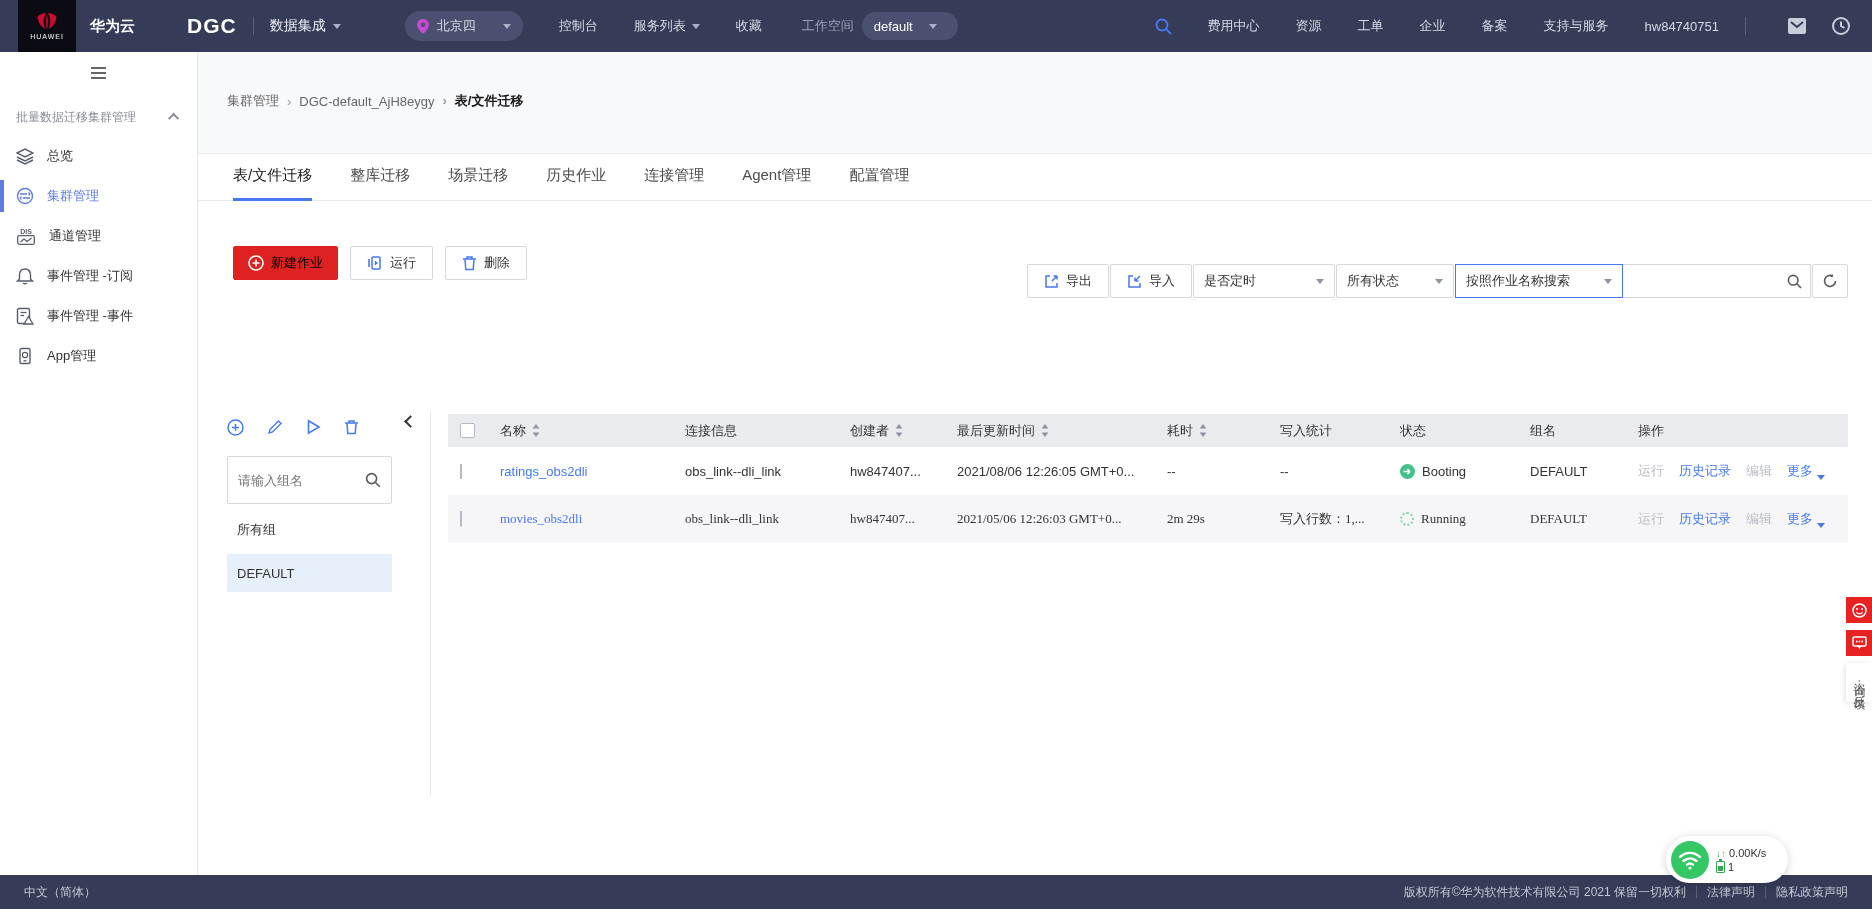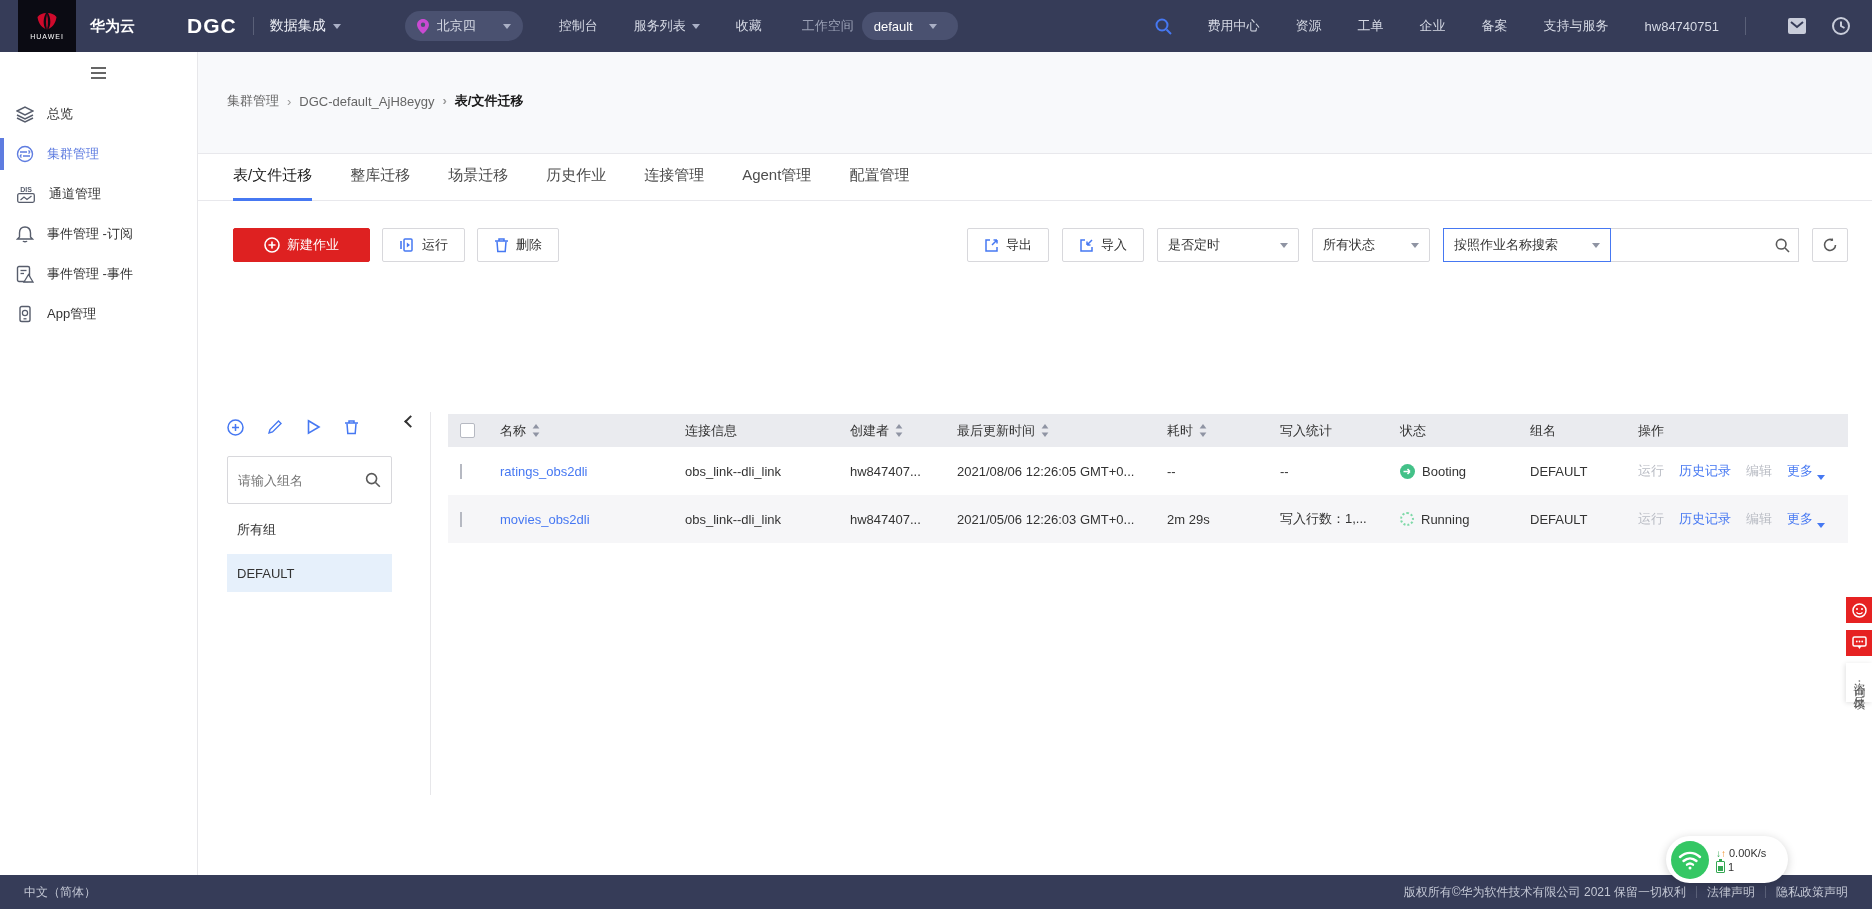--- a/index.html
+++ b/index.html
@@ -50,23 +50,23 @@
   .toast-x { cursor:pointer; display:flex; }
 
   
   .tabs { display:flex; gap:38px; padding-left:35px; height:47px; align-items:flex-end; border-bottom:1px solid #e8e8ec; }
   .tab { padding-bottom:13px; font-size:15px; color:#4d4d4d; cursor:pointer; border-bottom:3px solid transparent; margin-bottom:-1px; white-space:nowrap; }
   .tab.active { color:#181818; border-bottom-color:#4678f2; }
 
   
   .toolbar { display:flex; align-items:center; margin:27px 24px 0 35px; }
   .btn { height:34px; display:flex; align-items:center; gap:7px; padding:0 16px; border:1px solid #d8d8dc; border-radius:2px; background:#fff; cursor:pointer; font-size:13px; color:#333; white-space:nowrap; }
-  .btn-red { background:#de2121; border-color:#de2121; color:#ffffff; padding:0 30px; }
+  .btn-red { background:#de2121; border-color:#de2121; color:#000000; padding:0 14px; }
   .tb-gap { margin-left:12px; }
-  .toolbar-right { margin-left:auto; display:flex; align-items:center; gap:13px; }
+  .toolbar-right { margin-left:auto; display:flex; align-items:center; gap:1px;margin-top:36px; }
   .select { height:34px; border:1px solid #d8d8dc; border-radius:2px; background:#fff; display:flex; align-items:center; justify-content:space-between; padding:0 10px; cursor:pointer; color:#333; }
   .search-combo { display:flex; height:34px; }
   .search-mode { width:168px; border:1px solid #4678f2; background:#fff; display:flex; align-items:center; justify-content:space-between; padding:6px 10px; cursor:pointer; }
   .search-box { width:188px; border:1px solid #d8d8dc; border-left:none; display:flex; align-items:center; padding:0 8px; background:#fff; }
   .search-box input { border:none; outline:none; flex:1; font-size:13px; font-family:inherit; min-width:0; }
   .icon-btn { width:36px; height:34px; border:1px solid #d8d8dc; border-radius:2px; background:#fff; display:flex; align-items:center; justify-content:center; cursor:pointer; }
 
   
   .group-panel { position:absolute; left:29px; top:260px; width:165px; }
   .gp-icons { display:flex; align-items:center; gap:23px; height:26px; }
@@ -77,21 +77,21 @@
   .gp-item { height:36px; display:flex; align-items:center; padding-left:10px; cursor:pointer; margin-top:8px; }
   .gp-item.selected { background:#e6f0fb; height:38px; margin-top:6px; }
   .v-divider { position:absolute; left:232px; top:258px; bottom:80px; width:1px; background:#e7e7ea; }
 
   
   .table { position:absolute; left:250px; right:24px; top:260px; }
   .t-row { display:grid; grid-template-columns:40px 185px 165px 107px 210px 113px 120px 130px 108px 1fr; align-items:center; }
   .t-head { background:#eaebef; height:33px; font-size:13px; color:#333; }
   .t-head > div { display:flex; align-items:center; gap:6px; padding-left:12px; }
   .t-body-row { height:48px; background:#fff; }
-  .t-body-row.alt { background:#f6f6f8; }
+  .t-body-row.alt { background:#f6f6f8;font-family:Liberation Serif, serif; }
   .t-body-row > div { padding-left:12px; white-space:nowrap; overflow:hidden; }
   .checkbox { width:15px; height:15px; border:1px solid #b6b9c2; border-radius:2px; background:#fff; margin-left:12px; cursor:pointer; }
   .t-head .checkbox { margin-left:12px; }
   .link { color:#4678f2; cursor:pointer; }
   .status-cell { display:flex; align-items:center; gap:7px; }
   .spinner { width:14px; height:14px; border-radius:50%; border:2px dotted #7ed9a8; }
   .ops { display:flex; gap:15px; align-items:center; }
   .op-disabled { color:#b9bcc4; cursor:default; }
   .op-more { display:flex; align-items:flex-end; gap:4px; color:#4678f2; cursor:pointer; }
   .caret-blue { width:0; height:0; border-left:4px solid transparent; border-right:4px solid transparent; border-top:5px solid #4678f2; }
@@ -186,20 +186,24 @@
         </svg>
     </span>
   </div>
 </div>
 
 <div class="sidebar">
   <div class="hamb">
       <span></span>
     </div>
 
+  <div class="side-group">
+    <span>批量数据迁移集群管理</span>
+    <span class="chev-up"></span>
+  </div>
 
   <div class="side-item">
     <svg width="18" height="18" viewBox="0 0 18 18">
       <path d="M1 6 L9 2 L17 6 L9 10 Z" fill="none" stroke="#575d6c" stroke-width="1.4"></path>
       <path d="M1 10 L9 14 L17 10" fill="none" stroke="#575d6c" stroke-width="1.4"></path>
       <path d="M1 13 L9 17 L17 13" fill="none" stroke="#575d6c" stroke-width="1.4"></path>
     </svg>
     <span>总览</span>
   </div>
 

